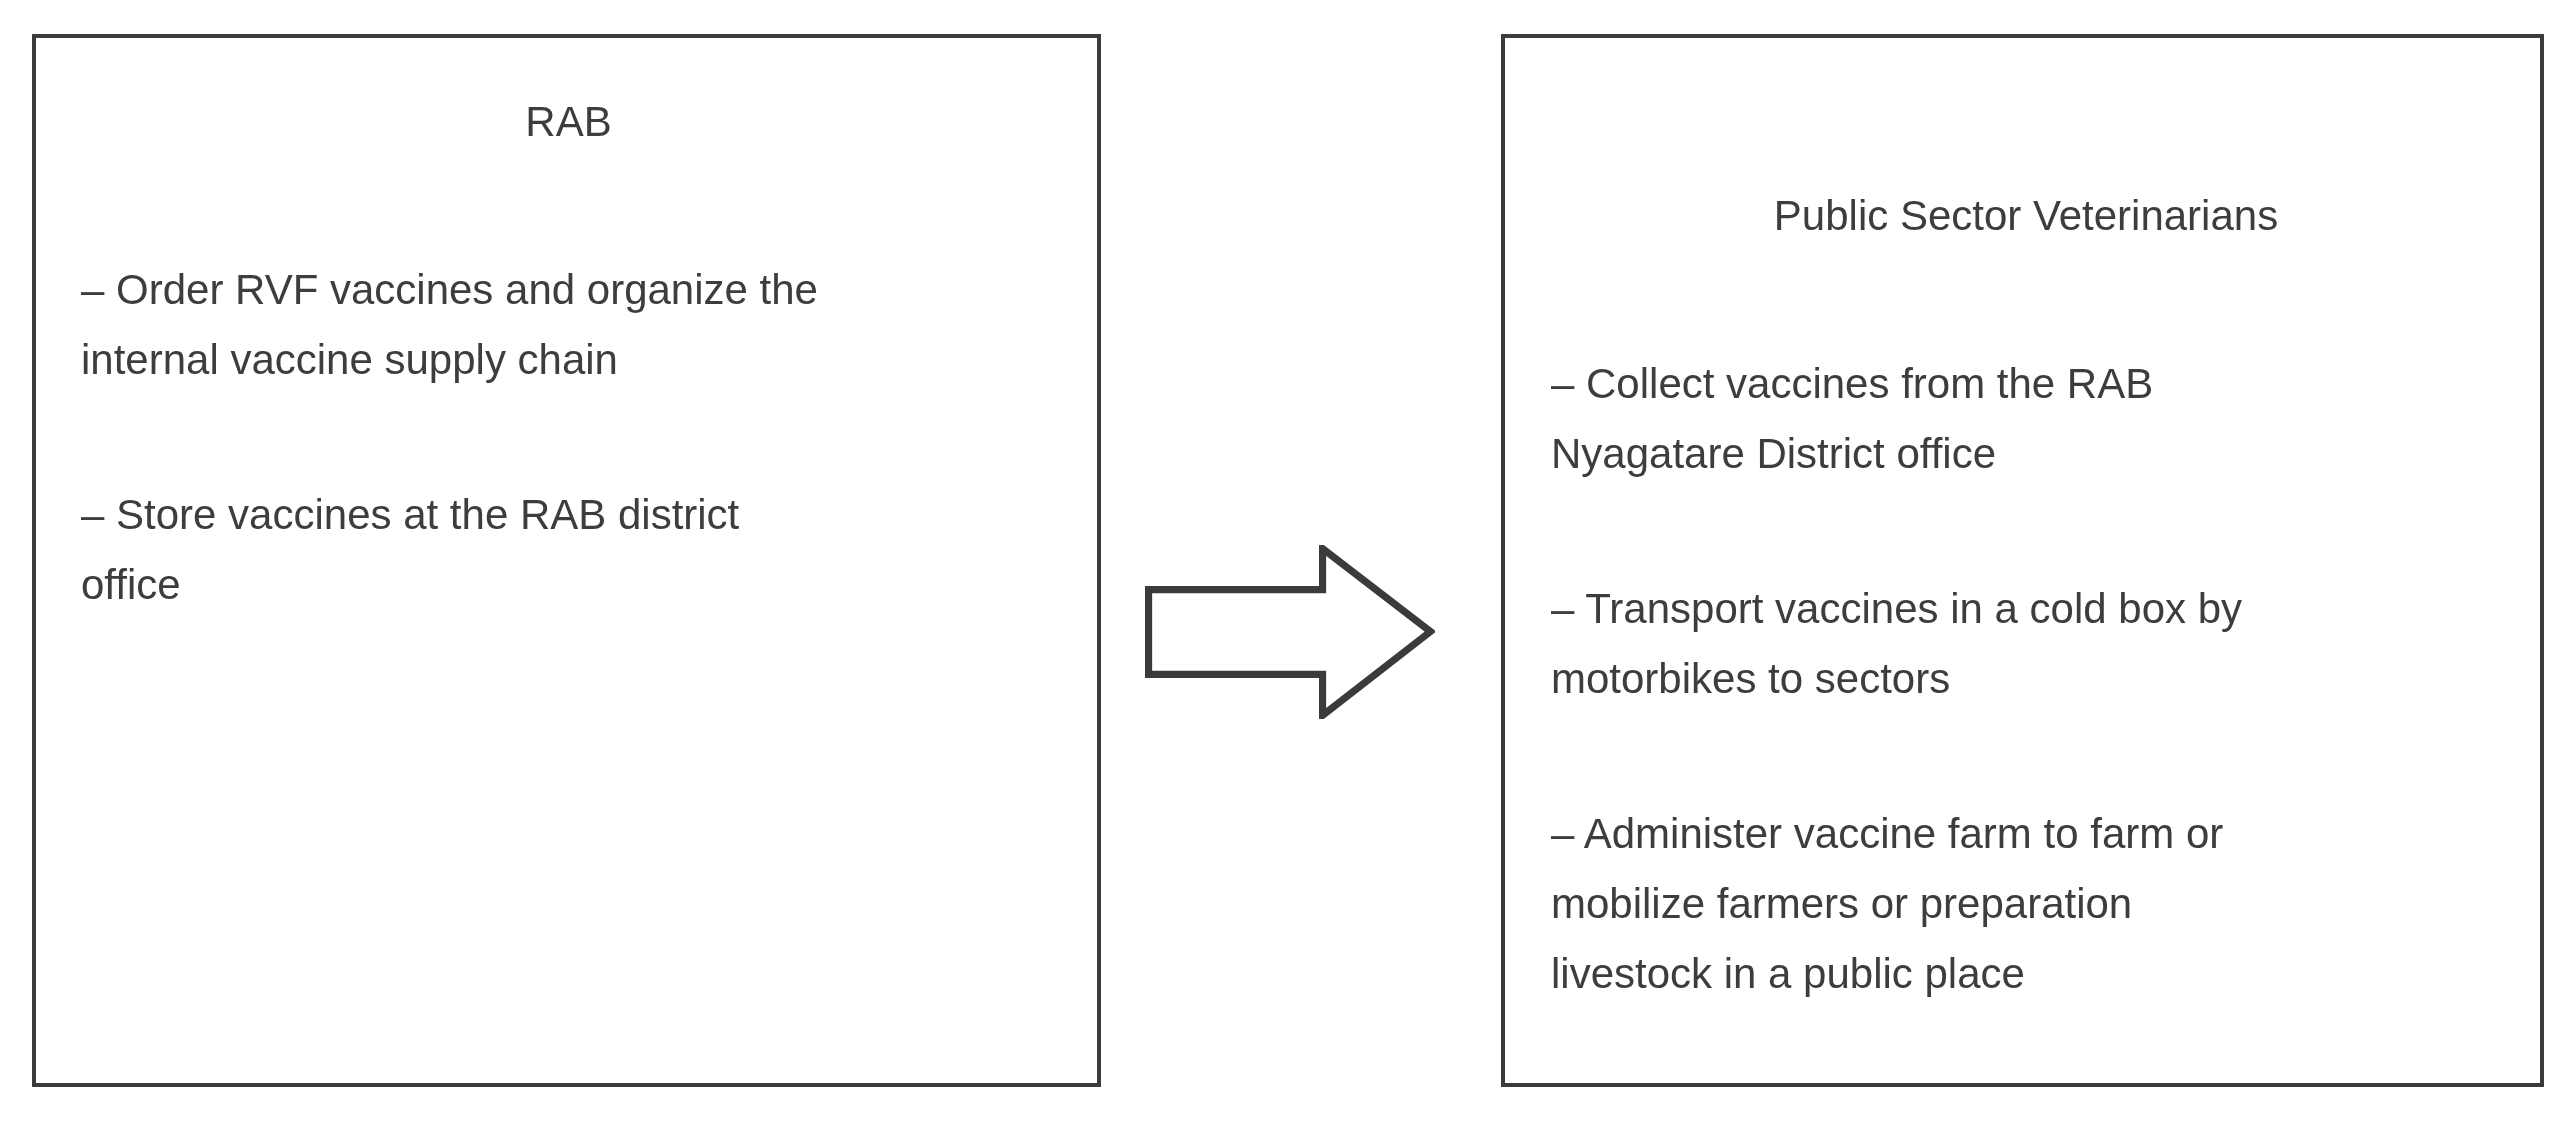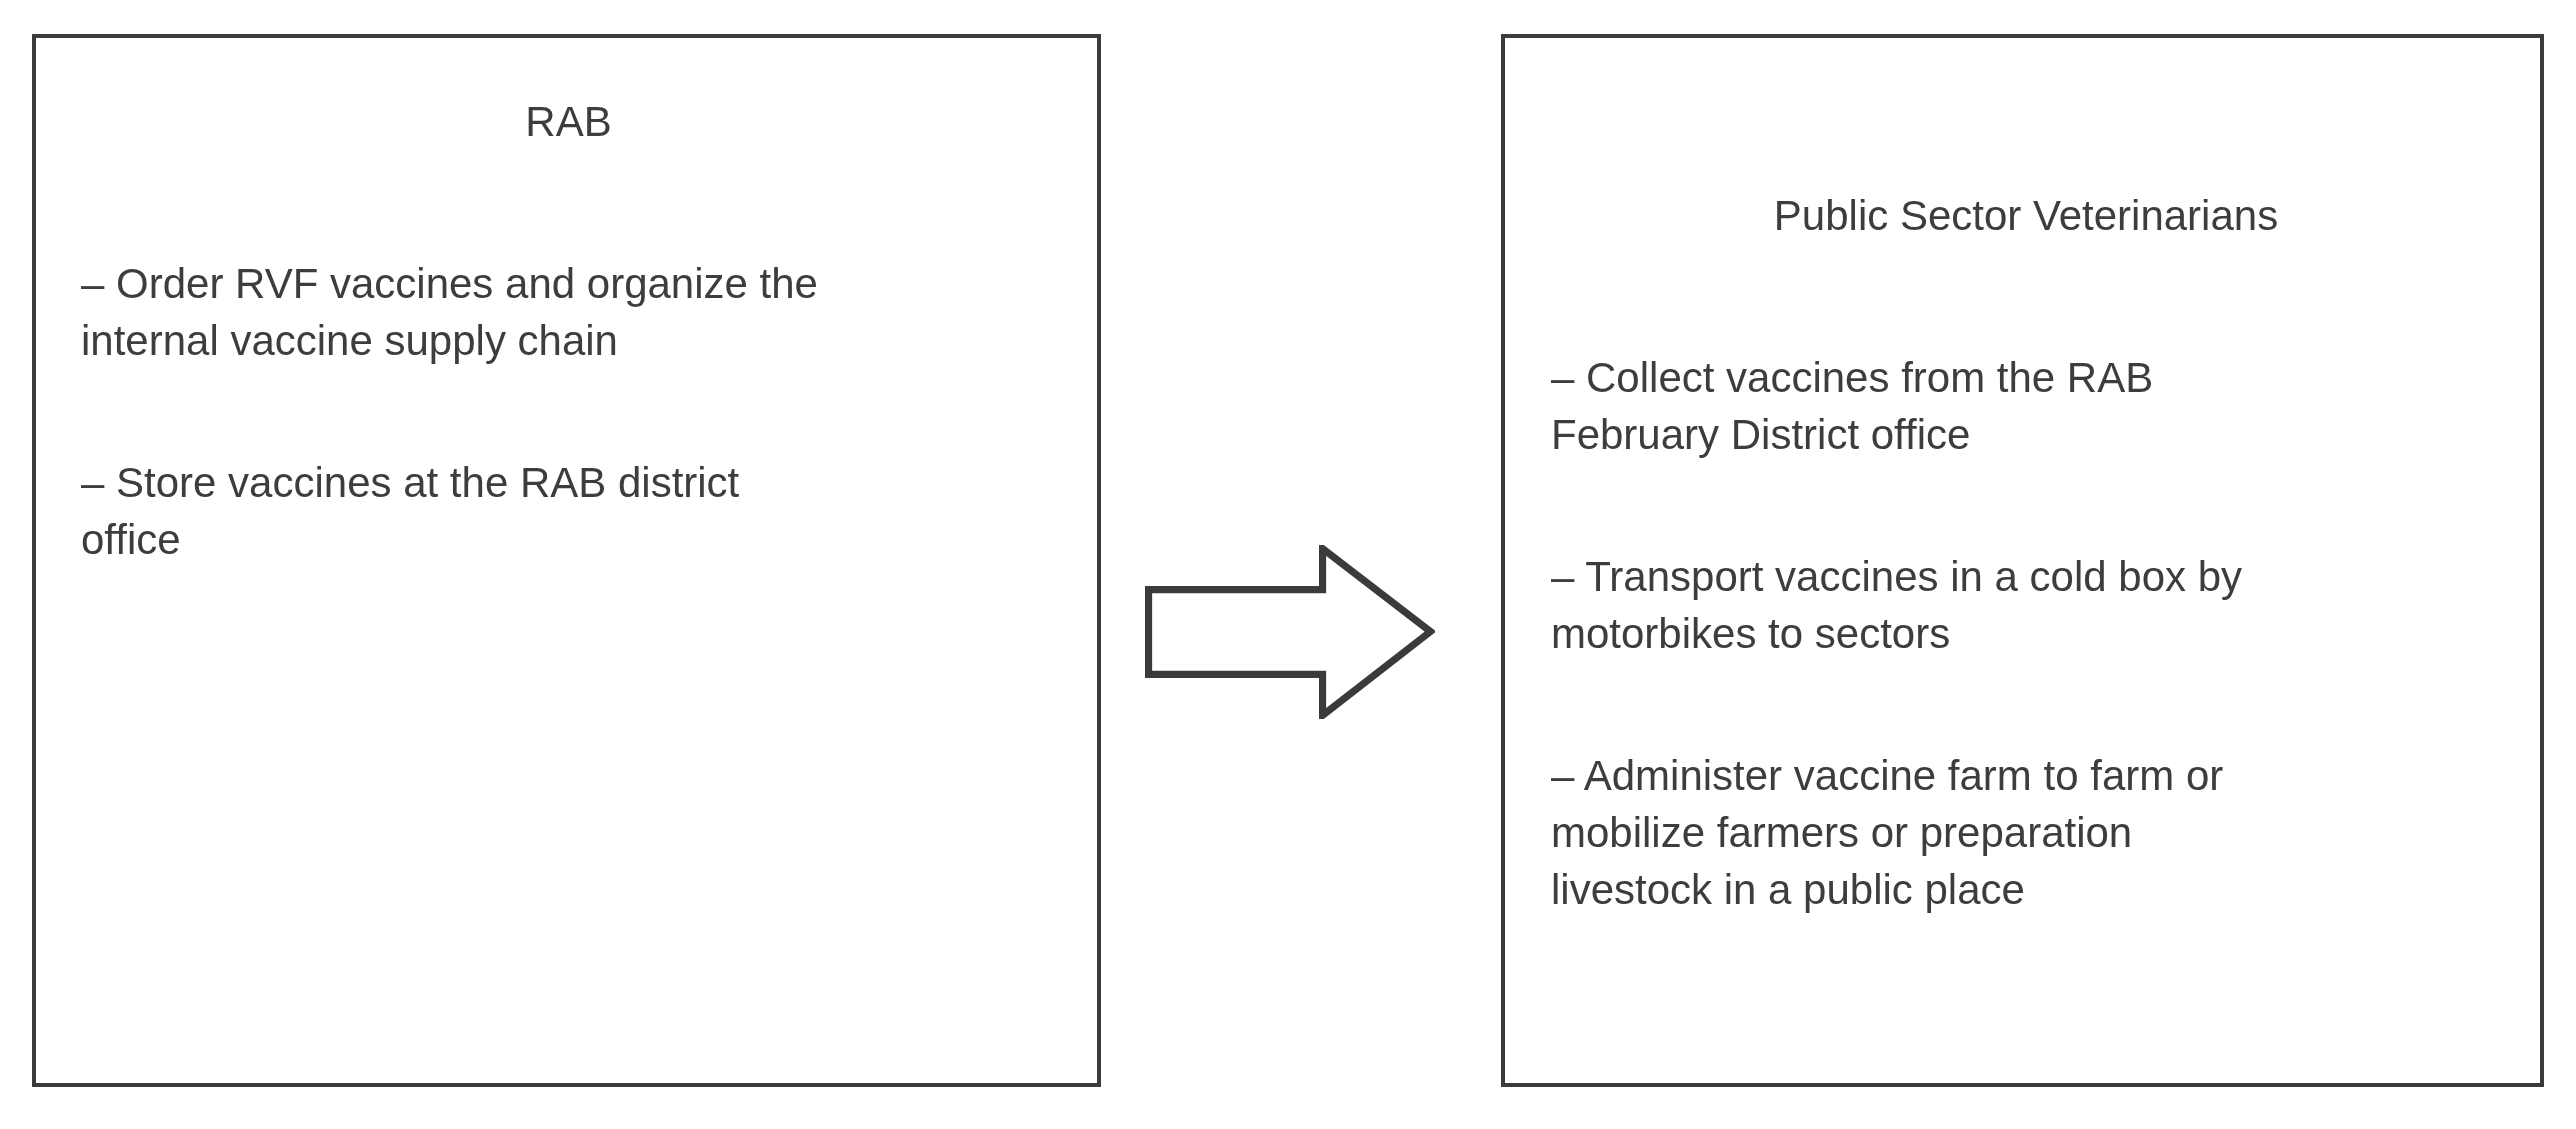--- a/index.html
+++ b/index.html
@@ -36,21 +36,21 @@
   .box-title {
     text-align: center;
     font-size: 42px;
     line-height: 70px;
     font-weight: 400;
     margin: 0 0 98px 0;
     white-space: pre-line;
   }
   .box-item {
     font-size: 42px;
-    line-height: 57px;
+    line-height: 70px;
     font-weight: 400;
     margin: 0 0 85px 0;
     white-space: pre-line;
   }
   .arrow-svg {
     position: absolute;
     left: 1145px;
     top: 545px;
     width: 290px;
     height: 174px;
@@ -69,21 +69,21 @@
 office</p>
   </div>
 
   <svg class="arrow-svg" viewBox="0 0 325 195" xmlns="http://www.w3.org/2000/svg" aria-hidden="true">
     <polygon points="4,50 199,50 199,4 320,97 199,191 199,145 4,145" fill="#ffffff" stroke="#3b3b3b" stroke-width="8" stroke-linejoin="miter"></polygon>
   </svg>
 
   <div class="box box--right">
     <div class="box-title">Public Sector Veterinarians</div>
     <p class="box-item">– Collect vaccines from the RAB
-February District office</p>
+Nyagatare District office</p>
     <p class="box-item">– Transport vaccines in a cold box by
 motorbikes to sectors</p>
     <p class="box-item">– Administer vaccine farm to farm or
 mobilize farmers or preparation
 livestock in a public place</p>
   </div>
 
 </div>
 
 

